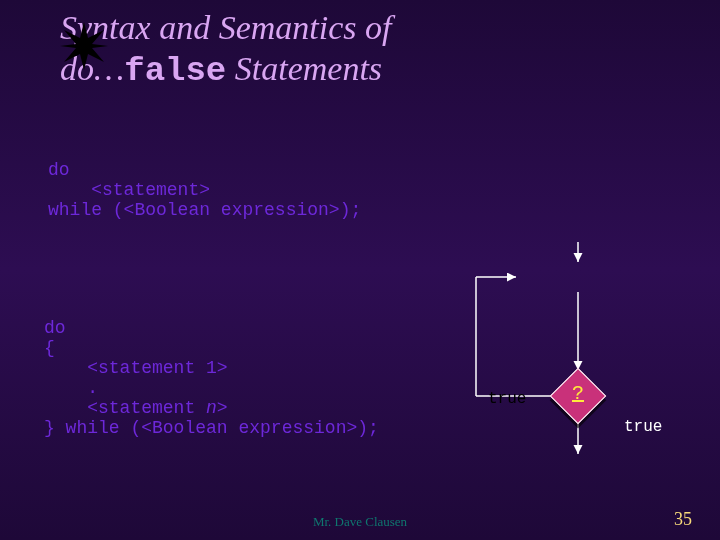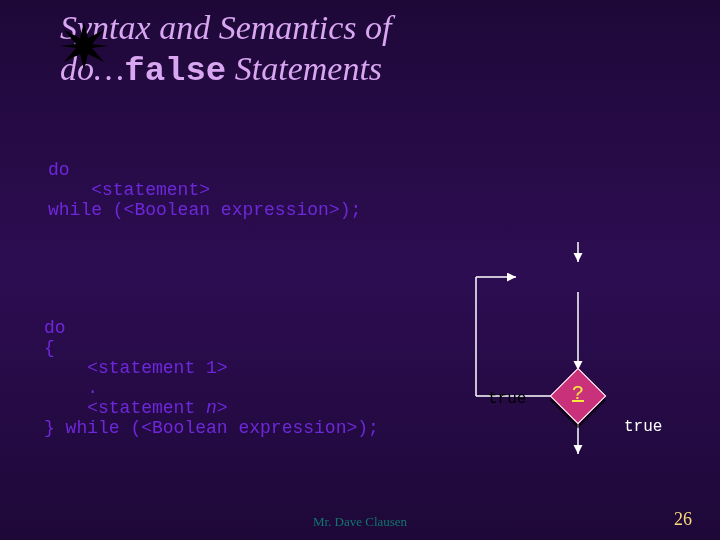--- a/index.html
+++ b/index.html
@@ -171,13 +171,13 @@
     <line x1="38" y1="146" x2="38" y2="27" stroke="#ffffff" stroke-width="1.5"></line>
     <line x1="38" y1="27" x2="78" y2="27" stroke="#ffffff" stroke-width="1.5" marker-end="url(#arrow)"></line>
   </svg>
   <div class="decision"></div>
   <div class="decision-q">?</div>
   <div class="lbl-true">true</div>
   <div class="lbl-false">true</div>
 </div>
 
 <div class="footer-author">Mr. Dave Clausen</div>
-<div class="footer-page">26</div>
+<div class="footer-page">35</div>
 
 </body></html>

